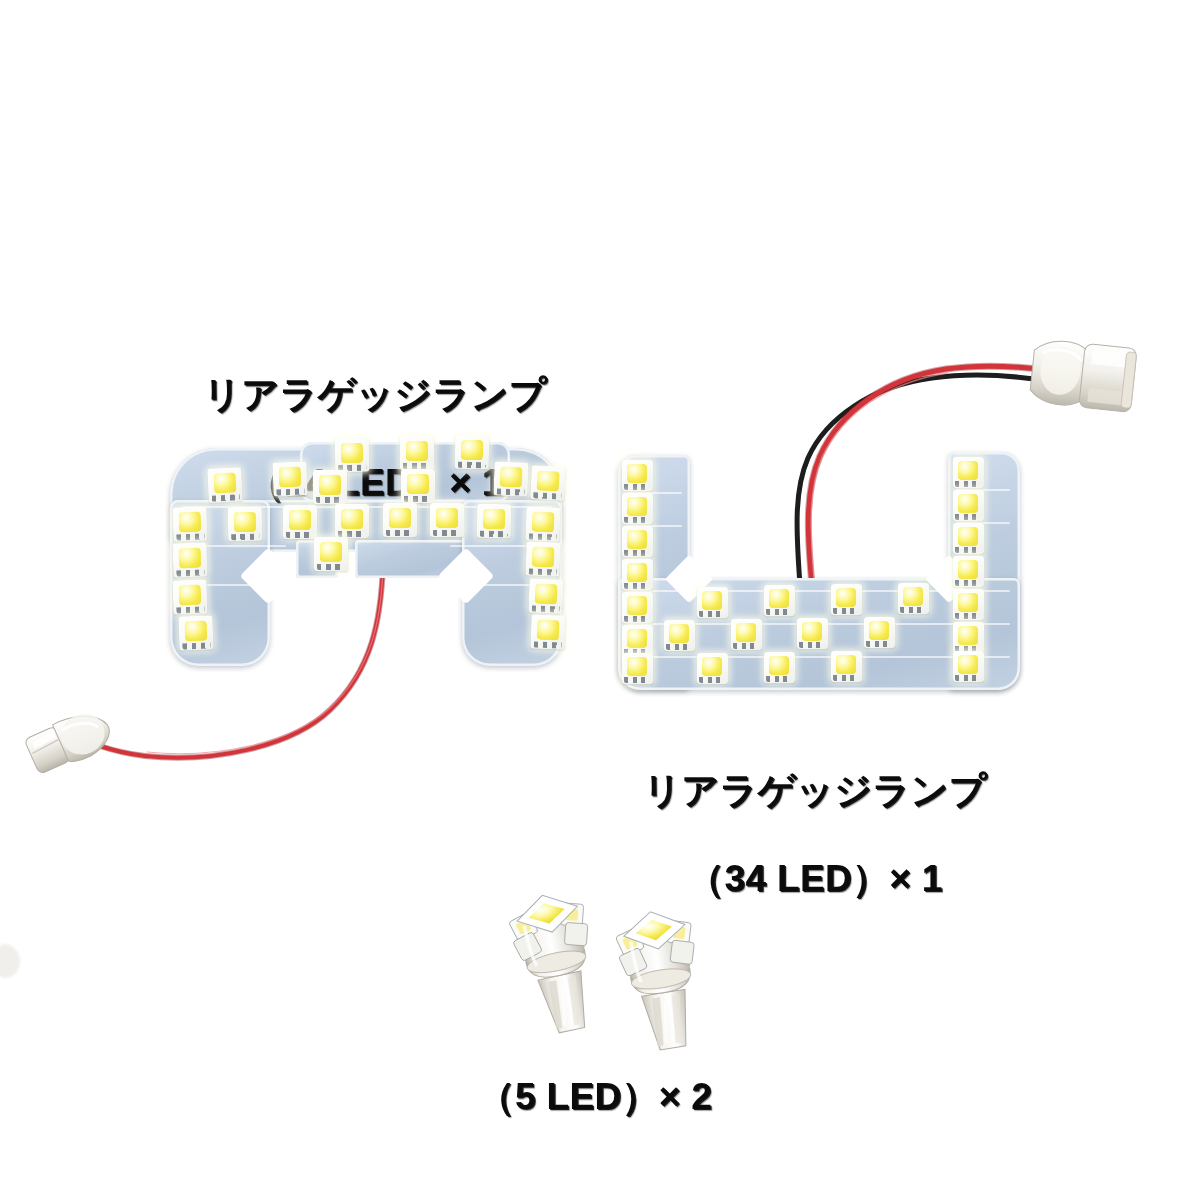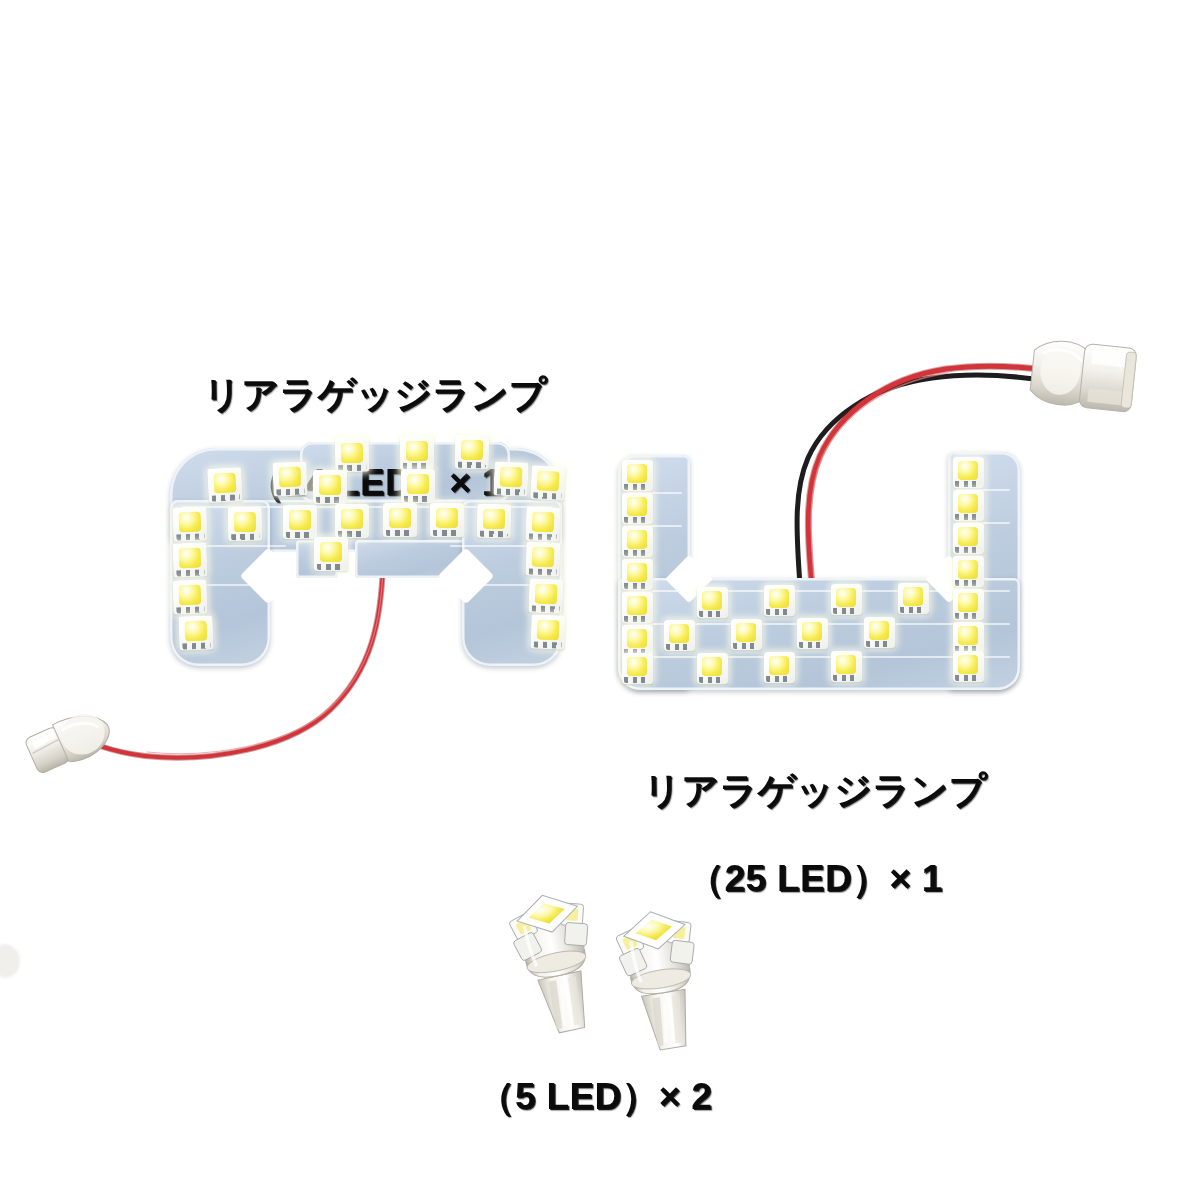--- a/index.html
+++ b/index.html
@@ -351,21 +351,21 @@
 </svg></div>
     </div>
 
   <div class="label" id="label-front">
     <span class="ln1">リアラゲッジランプ</span>
     <span class="ln2">（24 LED）× 1</span>
   </div>
 
   <div class="label" id="label-rear">
     <span class="ln1">リアラゲッジランプ</span>
-    <span class="ln2">（25 LED）× 1</span>
+    <span class="ln2">（34 LED）× 1</span>
   </div>
 
   <div class="label" id="label-pos">
     <span class="ln2">（5 LED）× 2</span>
   </div>
 
 <div class="led" style="left: 335px; top: 438px; width: 34px; height: 34px; transform: rotate(-1deg);"></div>
     <div class="led" style="left: 400px; top: 436px; width: 34px; height: 34px;"></div>
     <div class="led" style="left: 455px; top: 435px; width: 34px; height: 34px; transform: rotate(1deg);"></div>
     <div class="led" style="left: 208px; top: 468px; width: 34px; height: 34px; transform: rotate(-3deg);"></div>

